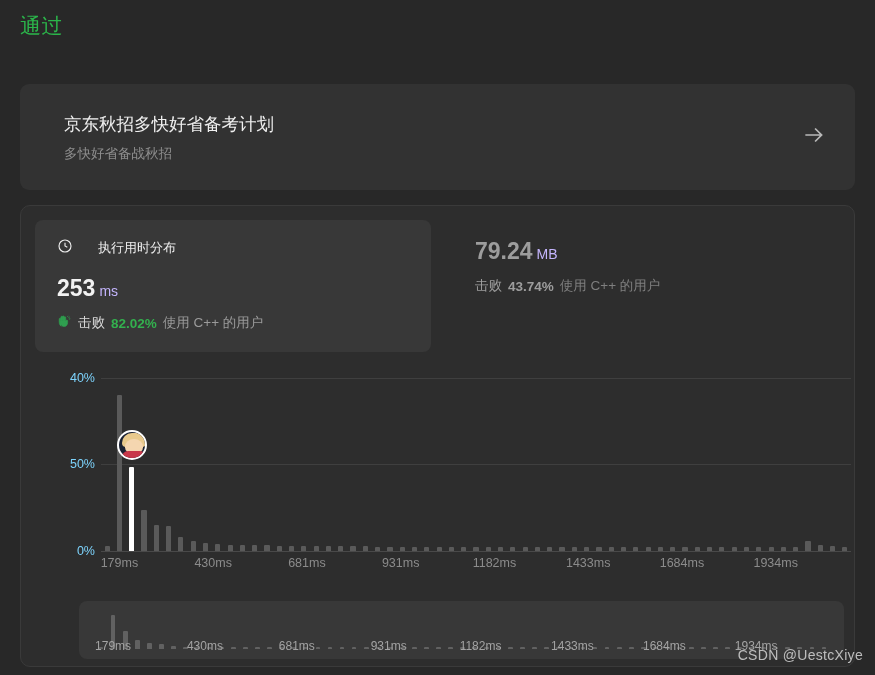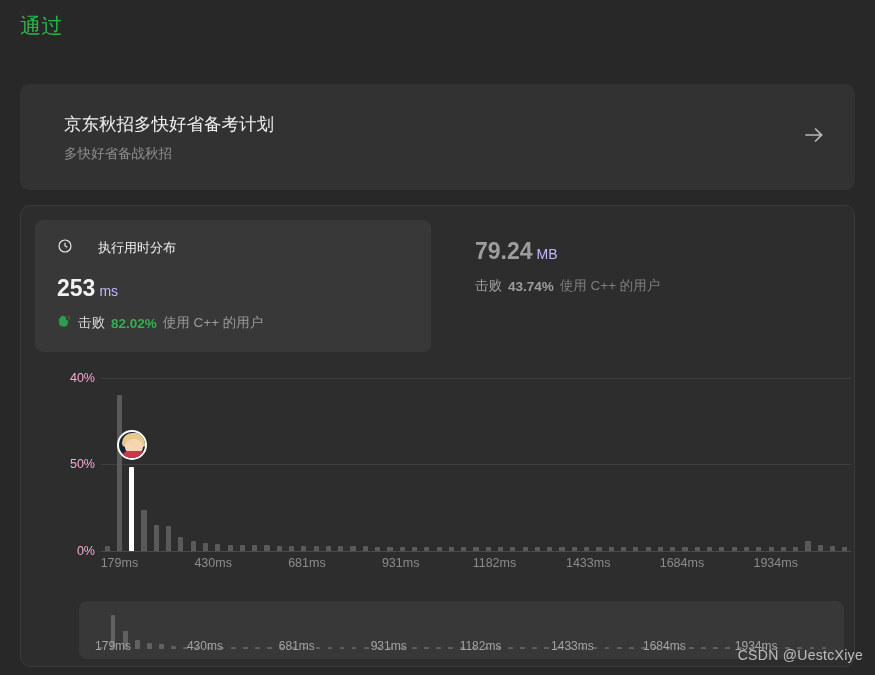--- a/index.html
+++ b/index.html
@@ -89,21 +89,21 @@
   .tab.active .tab-beat { color: #9b9b9b; }
   .tab.inactive .tab-beat { color: #7f7f7f; }
   .beat-label { color: #d8d8d8; font-weight: normal; }
   .tab.inactive .beat-label { color: #9d9d9d; }
   .beat-pct { color: #33b04e; font-weight: bold; }
   .tab.inactive .beat-pct { color: #9d9d9d; }
 
   
   .plot { position: absolute; left: 0; top: 150px; width: 835px; height: 230px; }
   .ylabels { position: absolute; left: 24px; top: 0; width: 50px; height: 195px; }
-  .ylabel { position: absolute; right: 0; font-size: 12.5px; color: #f9a8d4; transform: translateY(-50%); }
+  .ylabel { position: absolute; right: 0; font-size: 12.5px; color: #7dd3fc; transform: translateY(-50%); }
   .gridlines { position: absolute; left: 80px; top: 0; width: 750px; height: 195px; }
   .gridline { position: absolute; left: 0; width: 750px; height: 1px; background: #3f3f3f; }
   .bars { position: absolute; left: 80px; top: 0; width: 750px; height: 195px; }
   .bar { position: absolute; bottom: 0; background: #5a5a5a; border-radius: 1px 1px 0 0; }
   .bar.hl { background: #ffffff; z-index: 3; }
   .axis-line { position: absolute; left: 80px; top: 195px; width: 750px; height: 1px; background: #494949; }
   .marker {
     position: absolute; width: 30px; height: 30px; border-radius: 50%;
     border: 2px solid #ffffff; background: #1b2233; overflow: hidden; z-index: 4;
     transform: translate(-50%, -50%);

